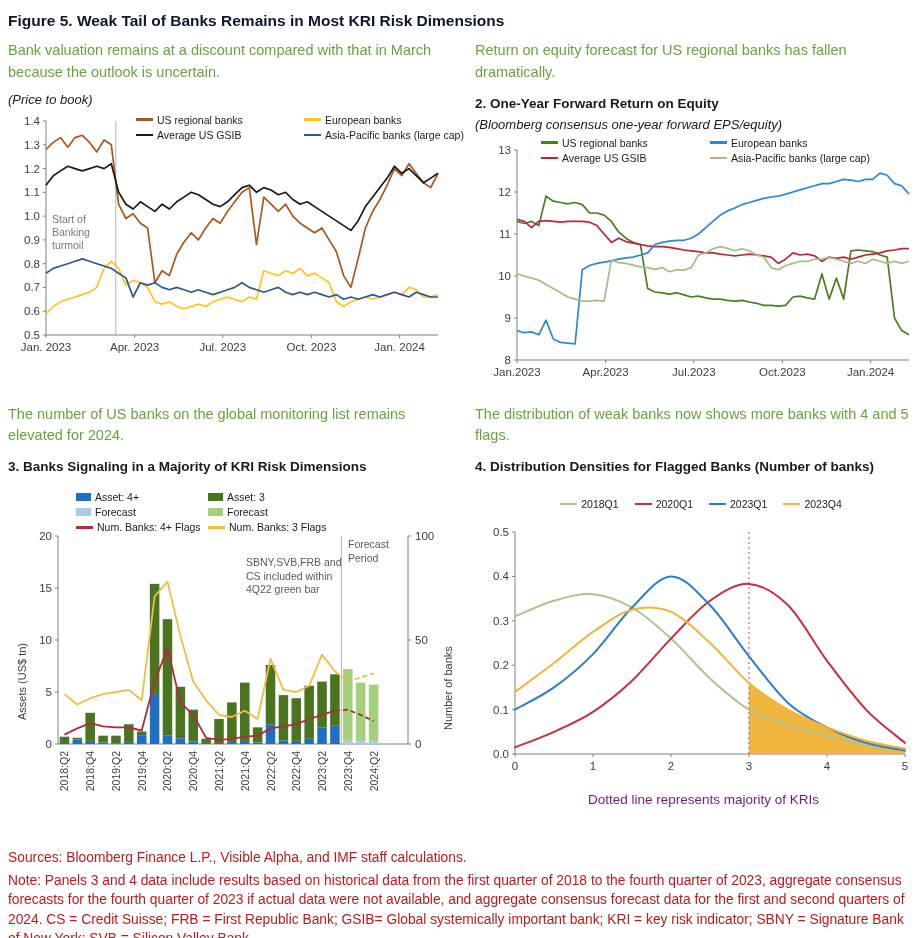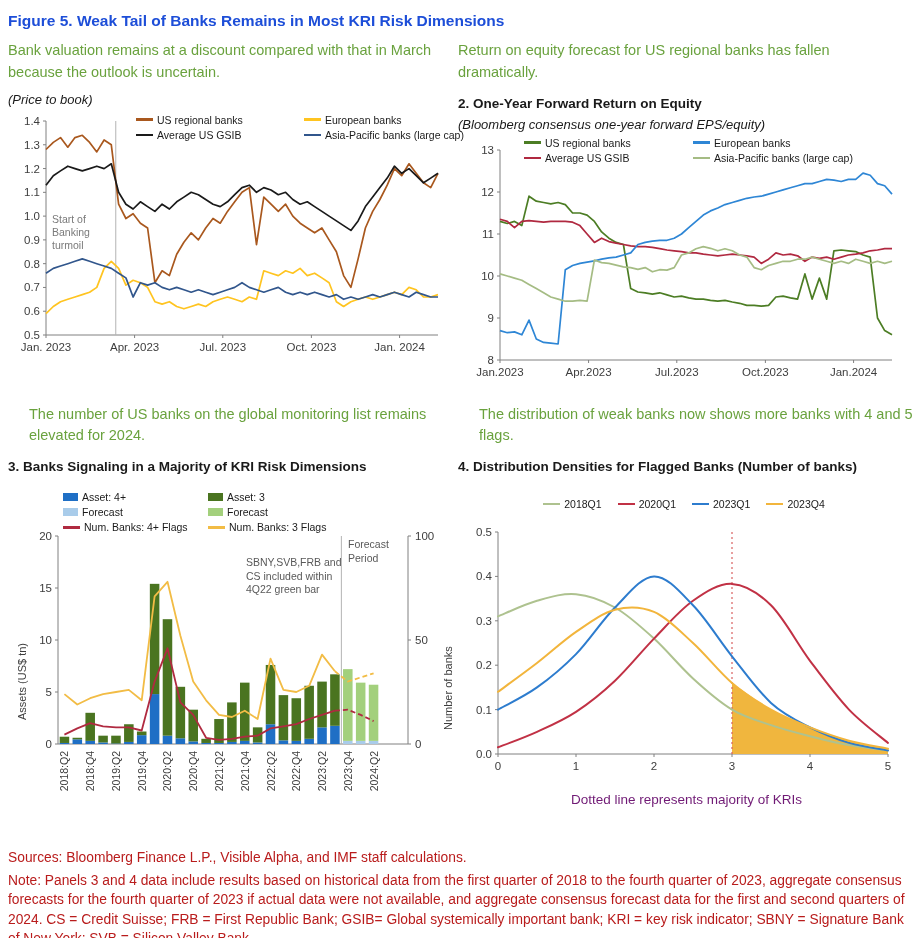--- a/index.html
+++ b/index.html
@@ -1,19 +1,19 @@
 <!DOCTYPE html>
 <html><head>
 <meta charset="utf-8">
 <style>
   * { margin:0; padding:0; box-sizing:border-box; }
   body { width:921px; background:#ffffff; font-family:"Liberation Sans", sans-serif; color:#1a1a1a; }
   .page { width:921px; padding:8px 6px 10px 8px; }
-  .fig-title { font-size:15.5px; font-weight:bold; color:#1d4ed8; margin:4px 0 10px 0; }
-  .two-col { display:grid; grid-template-columns:448px 457px; column-gap:2px; }
+  .fig-title { font-size:15.5px; font-weight:bold; color:#0f172a; margin:4px 0 10px 0; }
+  .two-col { display:grid; grid-template-columns:448px 457px; column-gap:19px; }
   .lead { font-size:14.5px; line-height:1.5; color:#6aa23e; padding-right:14px; margin-bottom:8px; }
   .panel-title { font-size:13.5px; font-weight:bold; color:#1a1a1a; margin:4px 0 6px 0; }
   .panel-sub { font-size:13px; font-style:italic; color:#1a1a1a; margin-bottom:4px; }
   .chart-wrap { position:relative; }
   svg { display:block; }
   svg text { font-family:"Liberation Sans", sans-serif; }
   .legend { position:absolute; font-size:10.5px; color:#1a1a1a; line-height:1.35; }
   .legend .li { display:flex; align-items:center; white-space:nowrap; margin-bottom:1px; }
   .sw-line { display:inline-block; width:17px; height:2.5px; margin-right:4px; flex:none; }
   .sw-rect { display:inline-block; width:15px; height:8px; margin-right:4px; flex:none; }
@@ -157,21 +157,21 @@
             </span>
           <span class="li">
               <i class="sw-line" style="background: rgb(165, 188, 132);"></i>
               <span>Asia-Pacific banks (large cap)</span>
             </span>
         </div>
       </div>
     </section>
   </div>
 
-  <div class="two-col" style="margin-top:12px;margin-left:21px;">
+  <div class="two-col" style="margin-top:12px;">
     <p class="lead">The number of US banks on the global monitoring list remains elevated for 2024.</p>
     <p class="lead">The distribution of weak banks now shows more banks with 4 and 5 flags.</p>
   </div>
 
   <div class="two-col">
 
     <section>
       <div class="panel-title">3. Banks Signaling in a Majority of KRI Risk Dimensions</div>
       <div class="chart-wrap" style="width:448px;height:330px;margin-top:18px;">
         <svg id="chart3" width="445" height="318">
@@ -256,21 +256,21 @@
             <rect x="347.9144" y="248.88" width="9.5312" height="3.1200000000000045" fill="#A9CCEA"></rect>
             <rect x="347.9144" y="190.64" width="9.5312" height="58.24000000000001" fill="#A3D07C"></rect>
             <rect x="360.7944" y="248.88" width="9.5312" height="3.1200000000000045" fill="#A9CCEA"></rect>
             <rect x="360.7944" y="192.72" width="9.5312" height="56.16" fill="#A3D07C"></rect>
             <text x="369.56" y="259" text-anchor="end" font-size="10.5" fill="#3d3d3d" transform="rotate(-90 369.56 259)">2024:Q2</text>
             <polyline points="56.4,202.1 69.3,212.5 82.2,206.2 95.1,202.1 108.0,200.0 120.8,197.9 133.7,208.3 146.6,104.3 159.5,89.8 172.4,143.8 185.2,189.6 198.1,208.3 211.0,222.9 223.9,225.0 236.8,218.7 249.6,227.0 262.5,166.7 275.4,197.9 288.3,200.0 301.2,193.8 314.0,162.6 326.9,179.2" fill="none" stroke="#F2BC45" stroke-width="1.8" stroke-linejoin="round"></polyline>
             <polyline points="326.9,179.2 339.8,189.6 352.7,185.4 365.6,181.3" fill="none" stroke="#F2BC45" stroke-width="1.8" stroke-dasharray="5 3"></polyline>
             <polyline points="56.4,242.6 69.3,236.4 82.2,231.2 95.1,234.3 108.0,235.4 120.8,235.4 133.7,238.5 146.6,189.6 159.5,156.3 172.4,210.4 185.2,222.9 198.1,245.8 211.0,247.8 223.9,246.8 236.8,244.7 249.6,243.7 262.5,236.4 275.4,234.3 288.3,232.2 301.2,227.0 314.0,222.9 326.9,218.7" fill="none" stroke="#B02A40" stroke-width="1.8" stroke-linejoin="round"></polyline>
             <polyline points="326.9,218.7 339.8,217.7 352.7,222.9 365.6,229.1" fill="none" stroke="#B02A40" stroke-width="1.8" stroke-dasharray="5 3"></polyline>
           </svg>
-        <div class="legend" style="left:55px;top:-2px;">
+        <div class="legend" style="left:68px;top:-2px;">
           <span class="li">
               <i class="sw-rect" style="background: rgb(31, 111, 197);"></i>
               <span>Asset: 4+</span>
             </span>
           <span class="li">
               <i class="sw-rect" style="background: rgb(169, 204, 234);"></i>
               <span>Forecast</span>
             </span>
           <span class="li">
               <i class="sw-line" style="background: rgb(176, 42, 64);"></i>

